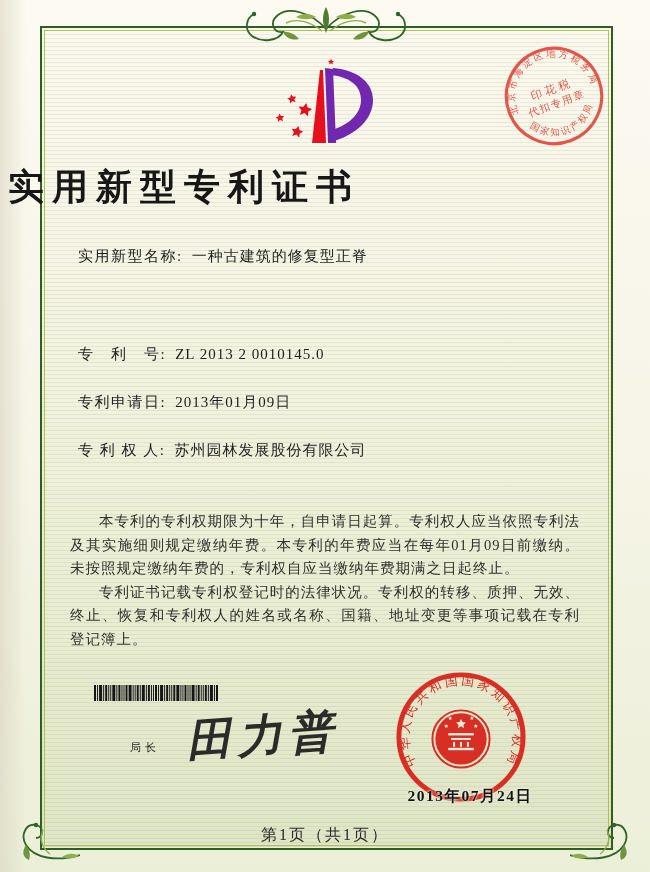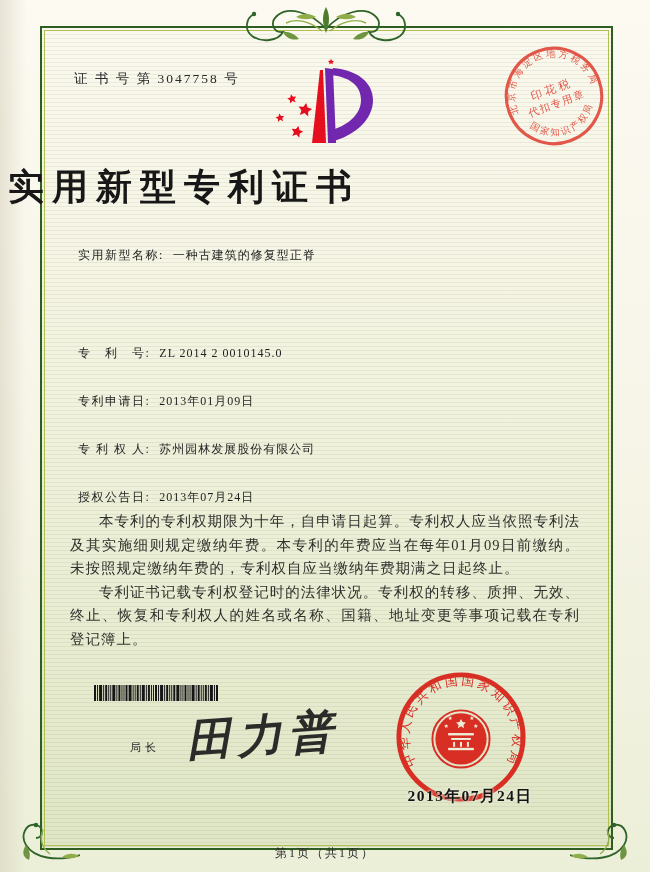--- a/index.html
+++ b/index.html
@@ -32,21 +32,21 @@
     position:absolute;left:74px;top:70px;
     font-size:13.5px;letter-spacing:2px;color:#2a2a2a;
   }
   .logo{position:absolute;left:266px;top:54px;width:132px;height:100px;}
   .tax-stamp{position:absolute;left:497px;top:39px;width:114px;height:114px;opacity:.92;}
   .title{
     position:absolute;left:0;top:163px;width:100%;margin:0;
     text-align:left;font-size:36px;font-weight:bold;color:#171717;
     letter-spacing:8px;text-indent:8px;
   }
-  .field{position:absolute;left:78px;font-size:12px;color:#1f1f1f;letter-spacing:1px;white-space:nowrap;}
+  .field{position:absolute;left:78px;font-size:15px;color:#1f1f1f;letter-spacing:1px;white-space:nowrap;}
   .field .flabel{letter-spacing:1.5px;}
   .field .fvalue{margin-left:9px;}
   .f1{top:247px}.f2{top:296px}.f3{top:345px}.f4{top:393px}.f5{top:441px}.f6{top:489px}
   .body-text{
     position:absolute;left:70px;top:510px;width:510px;
     font-size:14.5px;line-height:23.5px;color:#30302c;
     text-align:justify;letter-spacing:1px;
   }
   .body-text p{margin:0;text-indent:2em;}
   .barcode{position:absolute;left:94px;top:685px;width:124px;height:16px;}
@@ -60,21 +60,21 @@
     letter-spacing:6px;transform:rotate(-4deg);opacity:.92;white-space:nowrap;
   }
   .grant-seal{position:absolute;left:392px;top:668px;width:138px;height:138px;opacity:.95;}
   .seal-date{
     position:absolute;left:392px;top:786px;width:156px;text-align:center;
     font-size:15.5px;font-weight:bold;color:#141414;letter-spacing:1.5px;
     text-shadow:0 0 3px #edefdb,0 0 3px #edefdb;
   }
   .footer{
     position:absolute;left:0;top:825px;width:100%;text-align:center;
-    font-size:12px;letter-spacing:2px;color:#2a2a2a;margin-top:20px;
+    font-size:16px;letter-spacing:2px;color:#2a2a2a;
   }
 </style>
 </head>
 <body>
 
 <div id="page">
 
   <div class="paper"></div>
 
   <div class="frame">
@@ -101,21 +101,20 @@
     <path d="M46 42 C52 38 58 38 63 41 C58 44 51 44 46 42 Z" fill="#8fae4a"></path>
   </svg>
   <svg class="ornament-br" viewBox="0 0 64 46">
     <path d="M64 40 C40 47 18 43 10 30 C4 20 10 8 20 10 C28 12 28 22 20 23" stroke="#2f6428" fill="none" stroke-width="1.8"></path>
     <path d="M34 39 C26 33 23 24 27 15" stroke="#8fae4a" fill="none" stroke-width="1.4"></path>
     <circle cx="20" cy="10" r="2.2" fill="#2f6428"></circle>
     <path d="M10 30 C6 36 6 42 13 45 C15 39 13 34 10 30 Z" fill="#6f9440"></path>
     <path d="M46 42 C52 38 58 38 63 41 C58 44 51 44 46 42 Z" fill="#8fae4a"></path>
   </svg>
 
-  <div class="cert-no">证 书 号 第 3047758 号</div>
 
   <svg class="logo" viewBox="0 0 132 100">
     <defs>
       <path id="star" d="M0,-10 L2.94,-4.05 L9.51,-3.09 L4.76,1.55 L5.88,8.09 L0,4.1 L-5.88,8.09 L-4.76,1.55 L-9.51,-3.09 L-2.94,-4.05 Z"></path>
     </defs>
     <g fill="#e60f1e">
       <use href="#star" transform="translate(65,8) scale(0.32)"></use>
       <use href="#star" transform="translate(26,45) scale(0.48) rotate(-12)"></use>
       <use href="#star" transform="translate(39,56) scale(0.72) rotate(10)"></use>
       <use href="#star" transform="translate(14,64) scale(0.45) rotate(-8)"></use>
@@ -143,30 +142,27 @@
       <text x="55" y="66" font-size="10" letter-spacing="1.5" text-anchor="middle">代扣专用章</text>
     </g>
   </svg>
 
   <h1 class="title">实用新型专利证书</h1>
 
   <div class="field f1">
     <span class="flabel">实用新型名称:</span><span class="fvalue">一种古建筑的修复型正脊</span>
   </div>
   <div class="field f3">
-    <span class="flabel">专　利　号:</span><span class="fvalue">ZL 2014 2 0010145.0</span>
+    <span class="flabel">专　利　号:</span><span class="fvalue">ZL 2013 2 0010145.0</span>
   </div>
   <div class="field f4">
     <span class="flabel">专利申请日:</span><span class="fvalue">2013年01月09日</span>
   </div>
   <div class="field f5">
     <span class="flabel">专 利 权 人:</span><span class="fvalue">苏州园林发展股份有限公司</span>
-  </div>
-  <div class="field f6">
-    <span class="flabel">授权公告日:</span><span class="fvalue">2013年07月24日</span>
   </div>
 
   <div class="body-text">
     <p>本专利的专利权期限为十年，自申请日起算。专利权人应当依照专利法及其实施细则规定缴纳年费。本专利的年费应当在每年01月09日前缴纳。未按照规定缴纳年费的，专利权自应当缴纳年费期满之日起终止。</p>
     <p>专利证书记载专利权登记时的法律状况。专利权的转移、质押、无效、终止、恢复和专利权人的姓名或名称、国籍、地址变更等事项记载在专利登记簿上。</p>
   </div>
 
   <svg class="barcode" viewBox="0 0 122 16" preserveAspectRatio="none">
     <g fill="#161616">
       <rect x="0" y="0" width="2" height="16"></rect>

